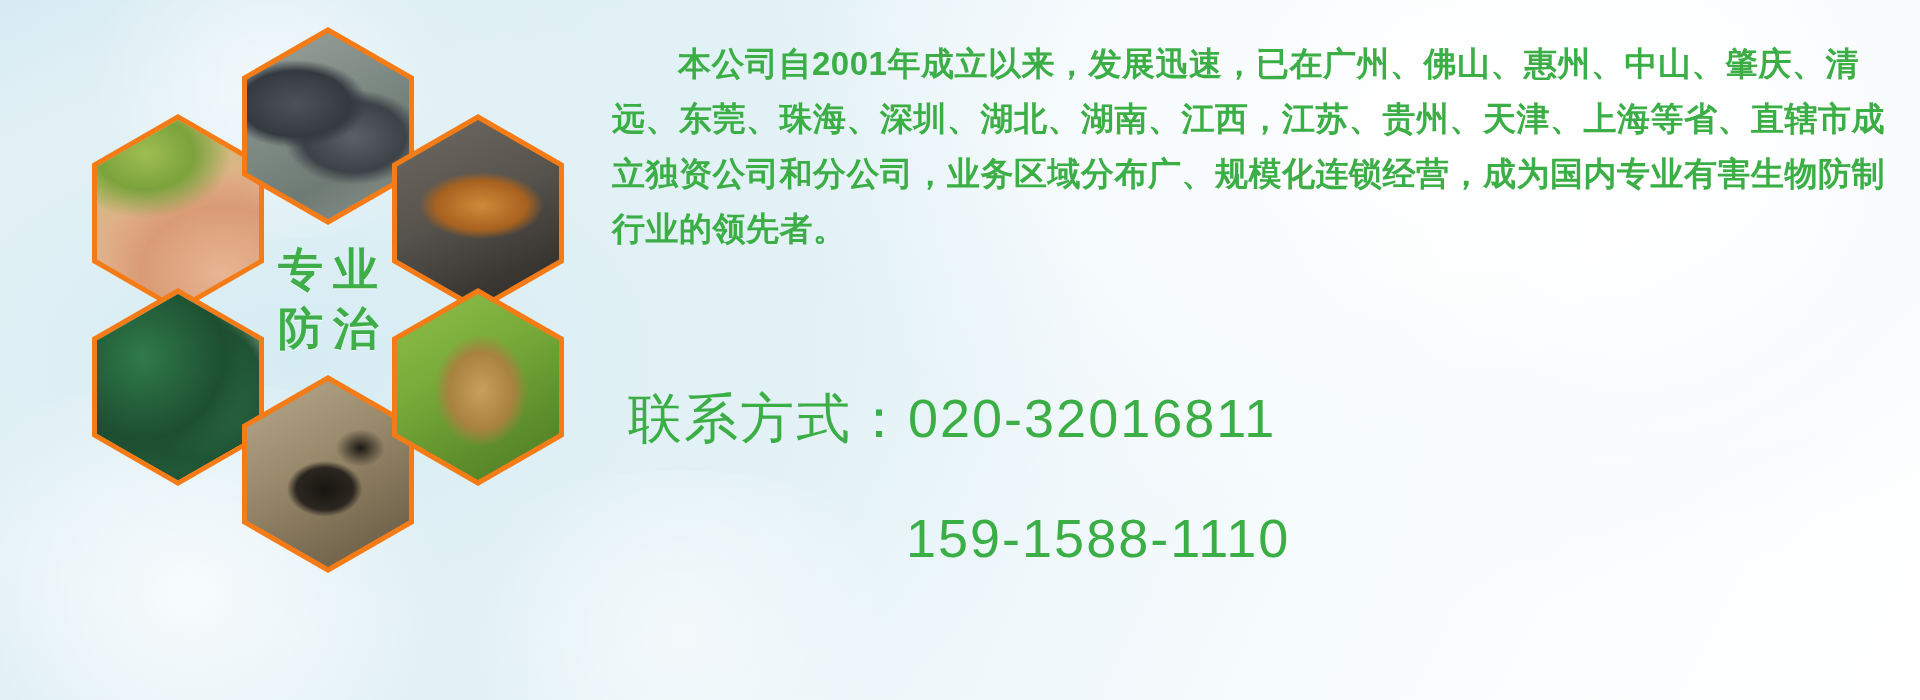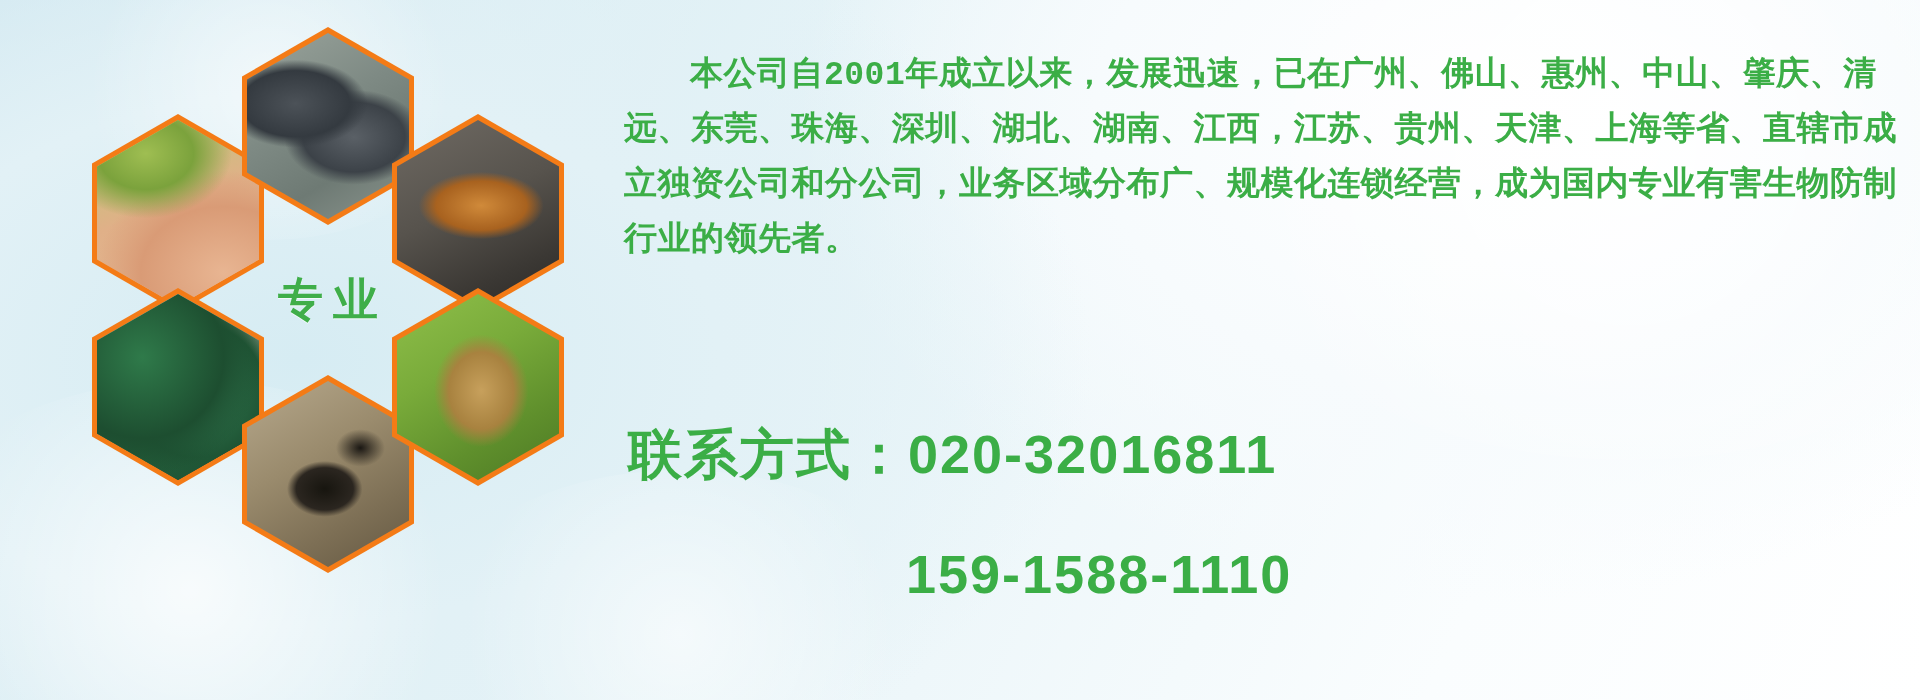--- a/index.html
+++ b/index.html
@@ -137,30 +137,29 @@
     top: 36px;
     width: 1300px;
   }
   #intro-paragraph {
     color: #3bae46;
     font-size: 33px;
     font-weight: bold;
     line-height: 55px;
     letter-spacing: 0.5px;
     text-indent: 66px;
-    margin: 12px;
-    font-family: Liberation Mono, monospace;
+    margin: 0;
   }
 
   #contact-block {
     position: absolute;
     left: 628px;
-    top: 416px;
+    top: 380px;
     color: #3bae46;
-    font-weight: bold;
+    font-weight: normal;
     font-size: 54px;
     line-height: 76px;
     letter-spacing: 2px;
   }
   #contact-line-1 { white-space: nowrap; }
   #contact-line-2 { white-space: nowrap; padding-left: 278px; margin-top: 44px; }
 </style>
 </head>
 <body>
 
@@ -204,20 +203,21 @@
     </div>
 
     <div class="hex hex-stink">
       <div class="hex-inner">
         <div class="hex-art art-stink"></div>
       </div>
     </div>
 
     <div id="center-label">
       <span>专业</span>
+      <span>防治</span>
     </div>
 
   </div>
 
   <div id="copy">
     <p id="intro-paragraph">本公司自2001年成立以来，发展迅速，已在广州、佛山、惠州、中山、肇庆、清远、东莞、珠海、深圳、湖北、湖南、江西，江苏、贵州、天津、上海等省、直辖市成立独资公司和分公司，业务区域分布广、规模化连锁经营，成为国内专业有害生物防制行业的领先者。</p>
   </div>
 
   <div id="contact-block">
     <div id="contact-line-1">联系方式：020-32016811</div>

